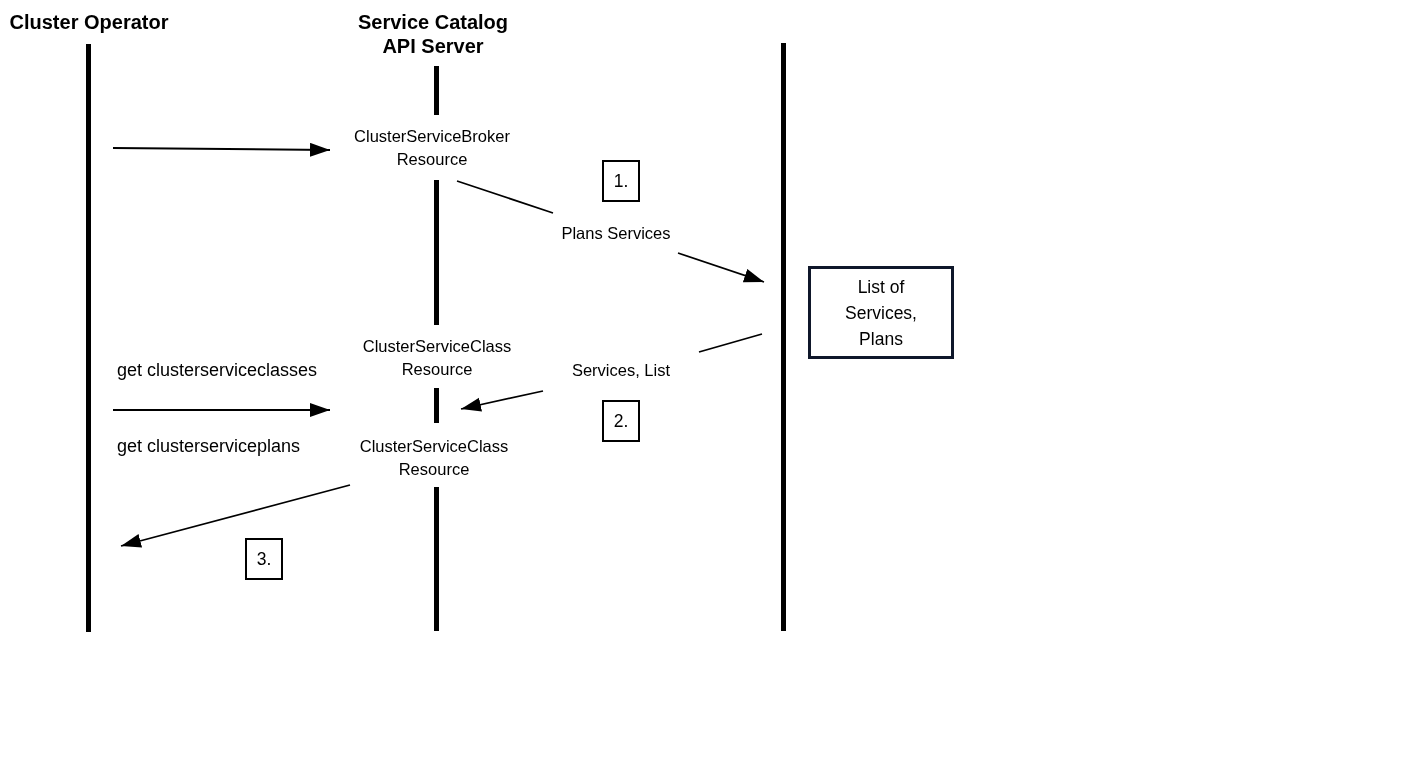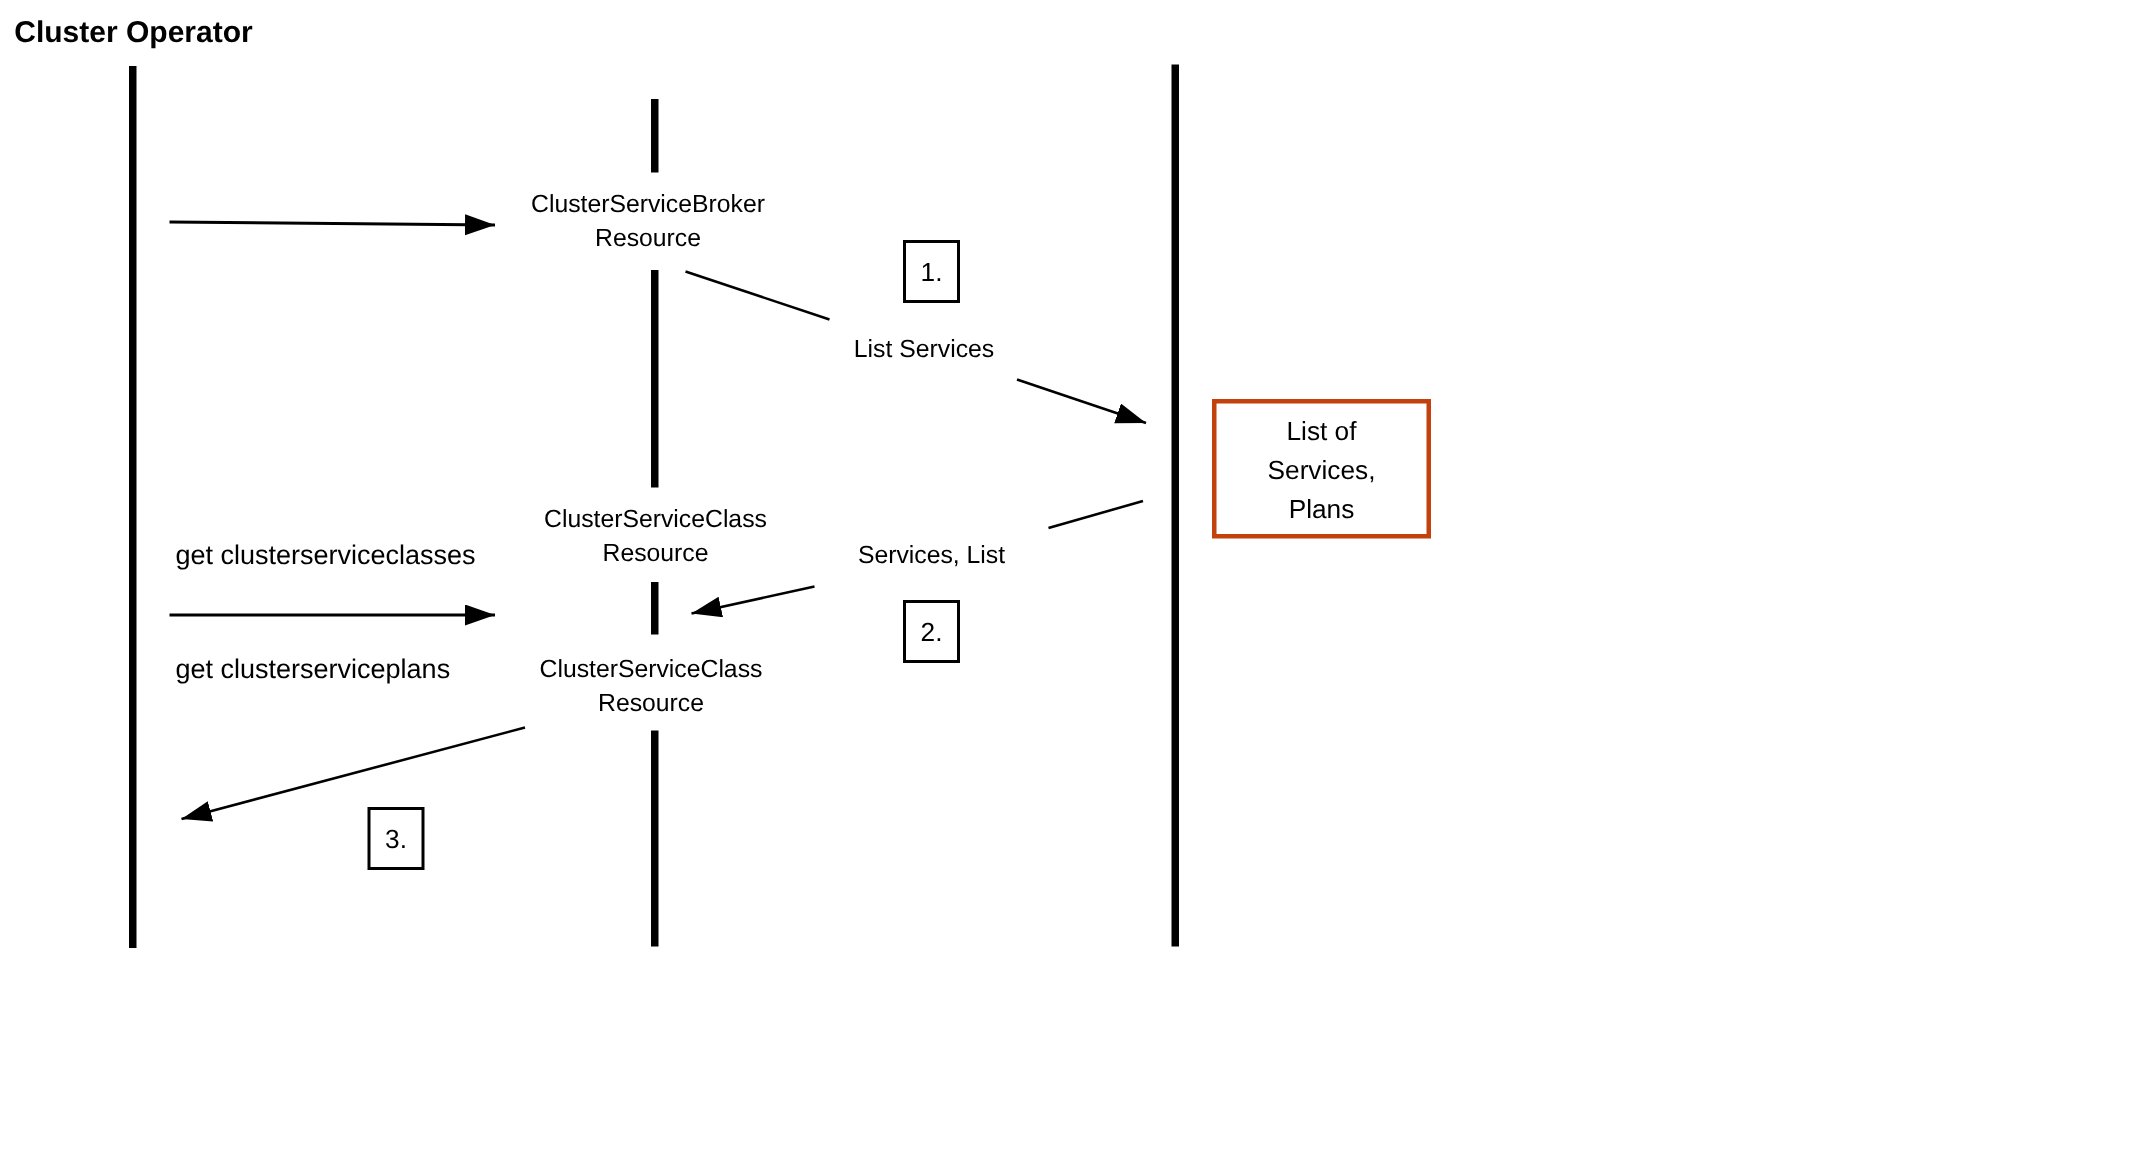--- a/index.html
+++ b/index.html
@@ -53,21 +53,21 @@
     align-items: center;
     justify-content: center;
     font-size: 17.5px;
   }
   .result-box {
     position: absolute;
     left: 808px;
     top: 266px;
     width: 140px;
     height: 87px;
-    border: 3px solid #c2410c;
+    border: 3px solid #0f172a;
     background: #ffffff;
     display: flex;
     align-items: center;
     justify-content: center;
     text-align: center;
     font-size: 17.5px;
     line-height: 26px;
     white-space: pre-line;
   }
   svg.overlay {
@@ -76,38 +76,40 @@
     top: 0;
     pointer-events: none;
   }
 </style>
 </head>
 <body>
 
 <div id="canvas">
 
   <div class="abs hdr" style="left:9px; top:10px; width:160px;">Cluster Operator</div>
+  <div class="abs hdr" style="left:333px; top:10px; width:200px;">Service Catalog
+API Server</div>
 
   <div class="lifeline" style="left:86px; top:44px; height:588px;"></div>
 
   <div class="lifeline" style="left:434px; top:66px; height:49px;"></div>
   <div class="lifeline" style="left:434px; top:180px; height:145px;"></div>
   <div class="lifeline" style="left:434px; top:388px; height:35px;"></div>
   <div class="lifeline" style="left:434px; top:487px; height:144px;"></div>
 
   <div class="lifeline" style="left:781px; top:43px; height:588px;"></div>
 
   <div class="abs node-label" style="left:332px; top:125px; width:200px;">ClusterServiceBroker
 Resource</div>
   <div class="abs node-label" style="left:337px; top:335px; width:200px;">ClusterServiceClass
 Resource</div>
   <div class="abs node-label" style="left:334px; top:435px; width:200px;">ClusterServiceClass
 Resource</div>
 
-  <div class="abs msg-label" style="left:516px; top:224px; width:200px;">List Services</div>
+  <div class="abs msg-label" style="left:516px; top:224px; width:200px;">Plans Services</div>
   <div class="abs msg-label" style="left:521px; top:361px; width:200px;">Services, List</div>
   <div class="abs op-label" style="left:117px; top:360px;">get clusterserviceclasses</div>
   <div class="abs op-label" style="left:117px; top:436px;">get clusterserviceplans</div>
 
   <div class="step-box" style="left:602px; top:160px;">
       <span>1.</span>
     </div>
   <div class="step-box" style="left:602px; top:400px;">
       <span>2.</span>
     </div>

